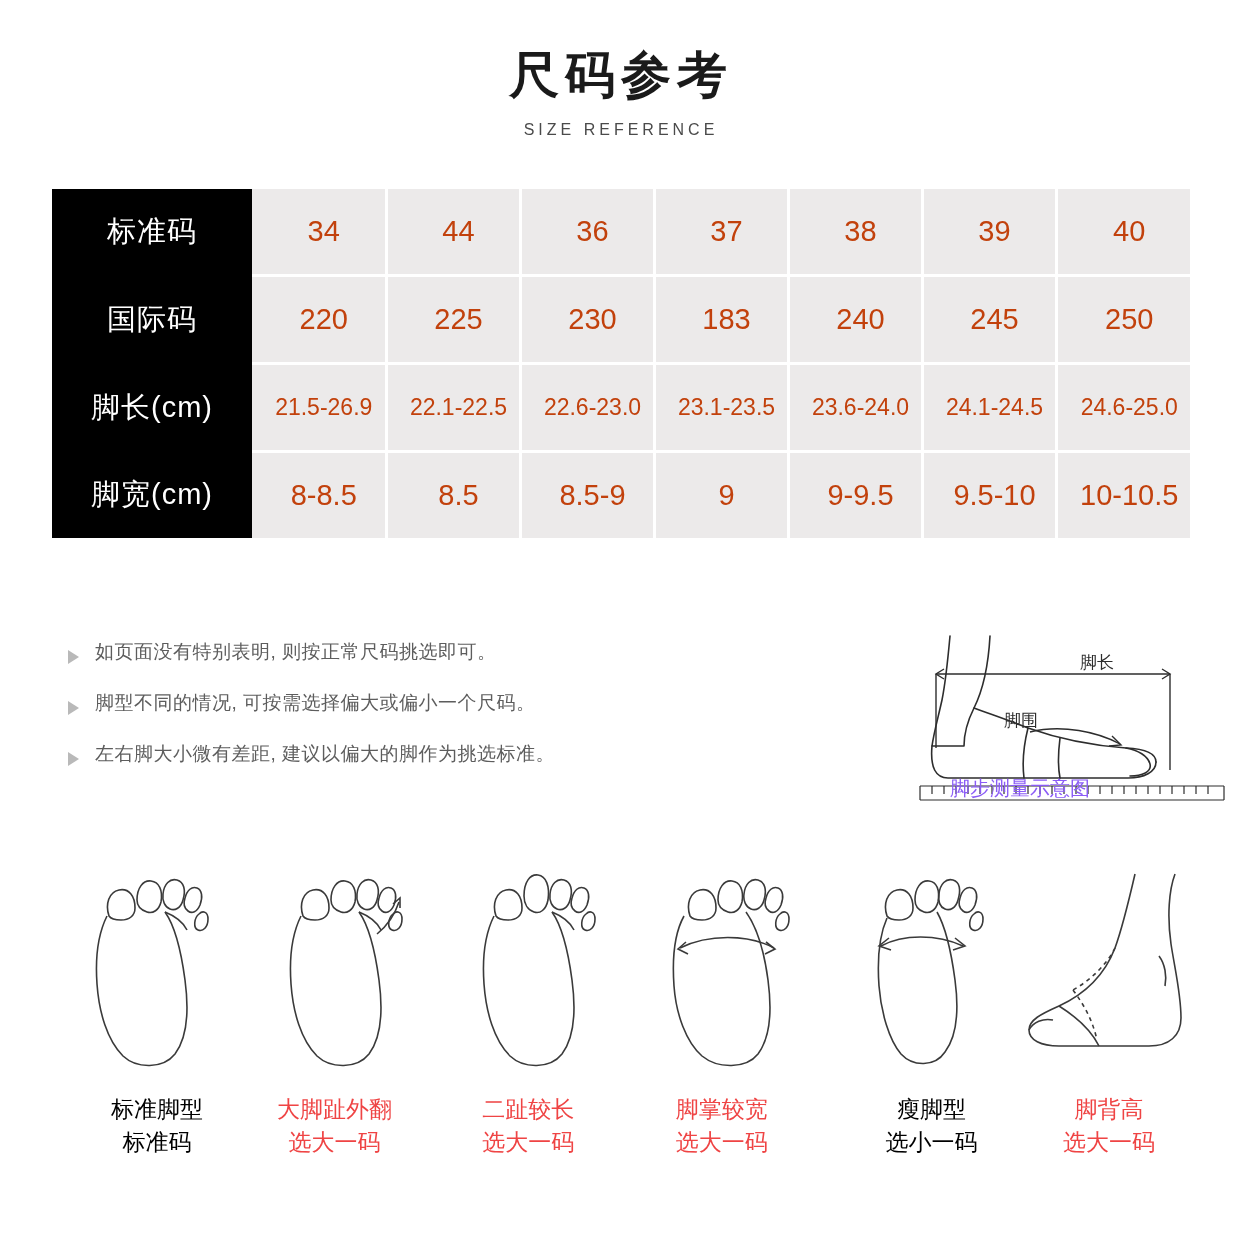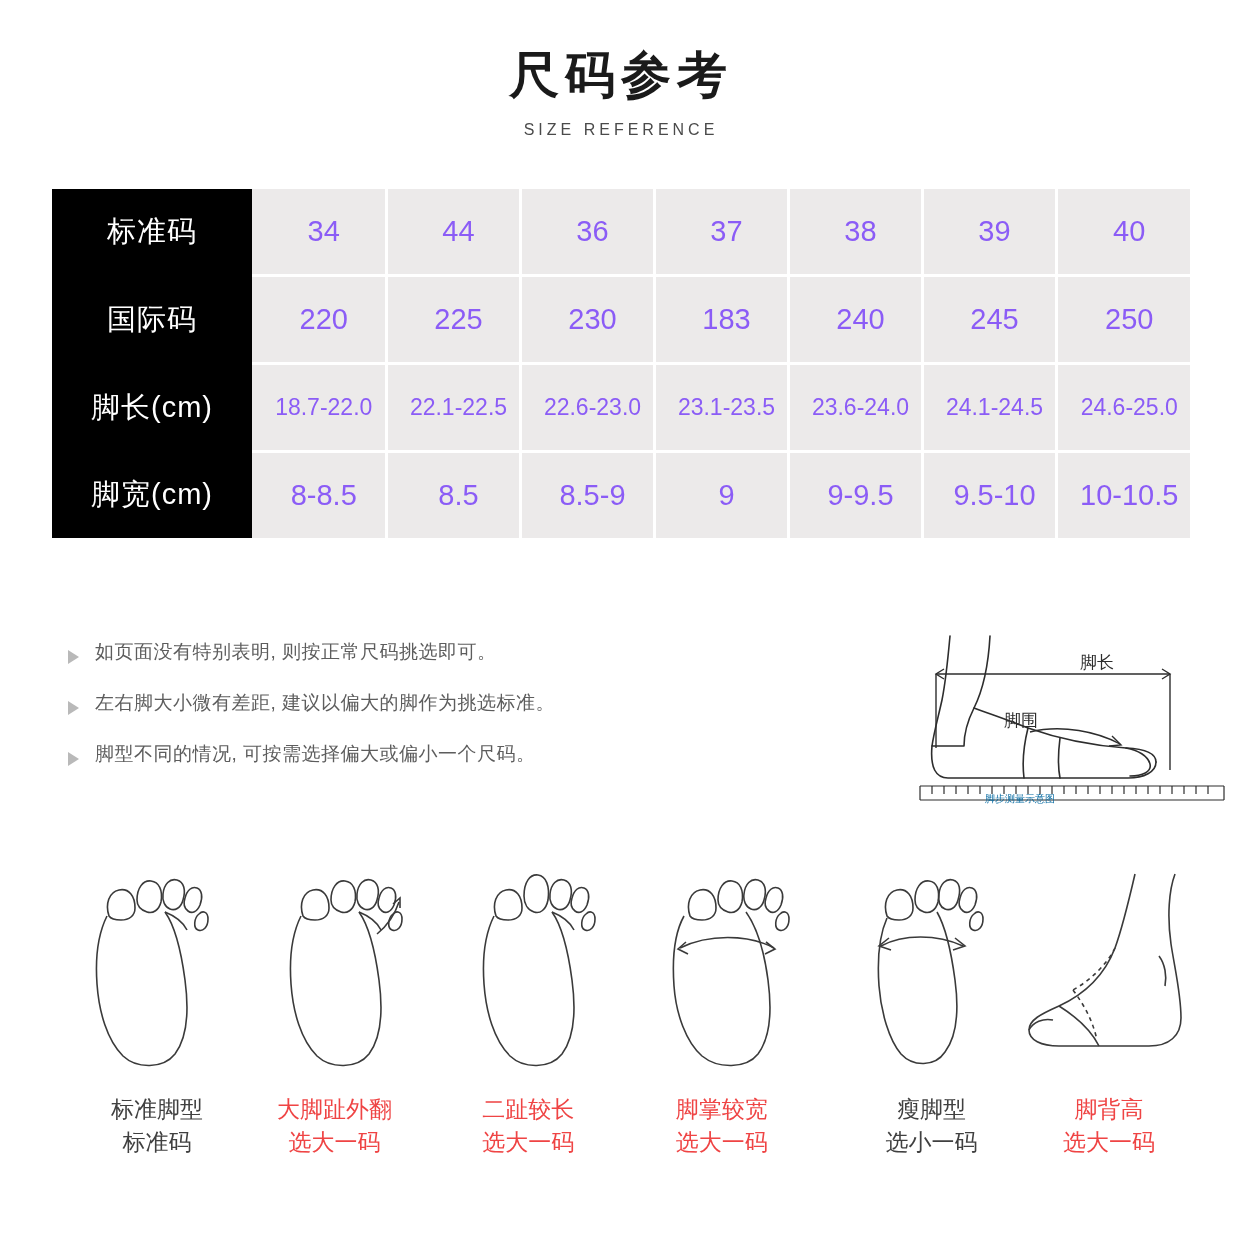--- a/index.html
+++ b/index.html
@@ -60,21 +60,21 @@
     color: #ffffff;
     font-size: 29px;
     font-weight: bold;
     letter-spacing: 1px;
   }
   .cell {
     background: #eceaea;
     border-right: 3px solid #ffffff;
     border-bottom: 3px solid #ffffff;
     font-size: 29px;
-    color: #8b5cf6;
+    color: #c2410c;
     padding-left: 12px;
   }
   .cell:last-child {
     border-right: none;
   }
   tr:last-child .cell {
     border-bottom: none;
   }
   .cell.small {
     font-size: 23px;
@@ -113,25 +113,25 @@
   .measure {
     position: absolute;
     left: 912px;
     top: 628px;
     width: 320px;
     height: 190px;
   }
   .measure-caption {
     position: absolute;
     left: 860px;
-    top: 792px;
+    top: 775px;
     width: 320px;
     text-align: center;
-    font-size: 10px;
-    color: #0369a1;
+    font-size: 20px;
+    color: #8b5cf6;
   }
 
   
   .foot-row {
     position: absolute;
     left: 60px;
     top: 860px;
     width: 1130px;
     display: flex;
     justify-content: space-between;
@@ -150,21 +150,21 @@
   }
   .foot-label {
     margin-top: 18px;
     text-align: center;
     font-size: 23px;
     line-height: 1.45;
     color: #ef4444;
     white-space: pre-line;
   }
   .foot-label.gold {
-    color: #404040;
+    color: #000000;
     margin-left: 32px;
   }
 </style>
 </head>
 <body>
 
 <div class="page">
 
   <div class="title-zh">尺码参考</div>
   <div class="title-en">SIZE REFERENCE</div>
@@ -187,21 +187,21 @@
           <td class="cell">220</td>
           <td class="cell">225</td>
           <td class="cell">230</td>
           <td class="cell">183</td>
           <td class="cell">240</td>
           <td class="cell">245</td>
           <td class="cell">250</td>
         </tr>
         <tr>
           <th class="row-head">脚长(cm)</th>
-          <td class="cell small">18.7-22.0</td>
+          <td class="cell small">21.5-26.9</td>
           <td class="cell small">22.1-22.5</td>
           <td class="cell small">22.6-23.0</td>
           <td class="cell small">23.1-23.5</td>
           <td class="cell small">23.6-24.0</td>
           <td class="cell small">24.1-24.5</td>
           <td class="cell small">24.6-25.0</td>
         </tr>
         <tr>
           <th class="row-head">脚宽(cm)</th>
           <td class="cell">8-8.5</td>
@@ -216,25 +216,25 @@
     </table>
   </div>
 
   <div class="notes">
     <div class="note-line">
       <span class="tri"></span>
       <span class="note-text">如页面没有特别表明, 则按正常尺码挑选即可。</span>
     </div>
     <div class="note-line">
       <span class="tri"></span>
-      <span class="note-text">左右脚大小微有差距, 建议以偏大的脚作为挑选标准。</span>
+      <span class="note-text">脚型不同的情况, 可按需选择偏大或偏小一个尺码。</span>
     </div>
     <div class="note-line">
       <span class="tri"></span>
-      <span class="note-text">脚型不同的情况, 可按需选择偏大或偏小一个尺码。</span>
+      <span class="note-text">左右脚大小微有差距, 建议以偏大的脚作为挑选标准。</span>
     </div>
   </div>
 
   <div class="measure">
     <svg width="320" height="190" viewBox="0 0 320 190">
       <g fill="none" stroke="#2d2d2d" stroke-width="1.6" stroke-linejoin="round" stroke-linecap="round">
 
         <path d="M38 8 C36 30, 34 52, 30 72 C26 90, 22 104, 20 118 L52 118 C52 104, 56 92, 62 80 C70 64, 76 44, 78 8"></path>
 
         <path d="M62 80 C78 86, 96 92, 116 100 C150 112, 186 118, 214 120 C234 121, 244 126, 244 134"></path>

